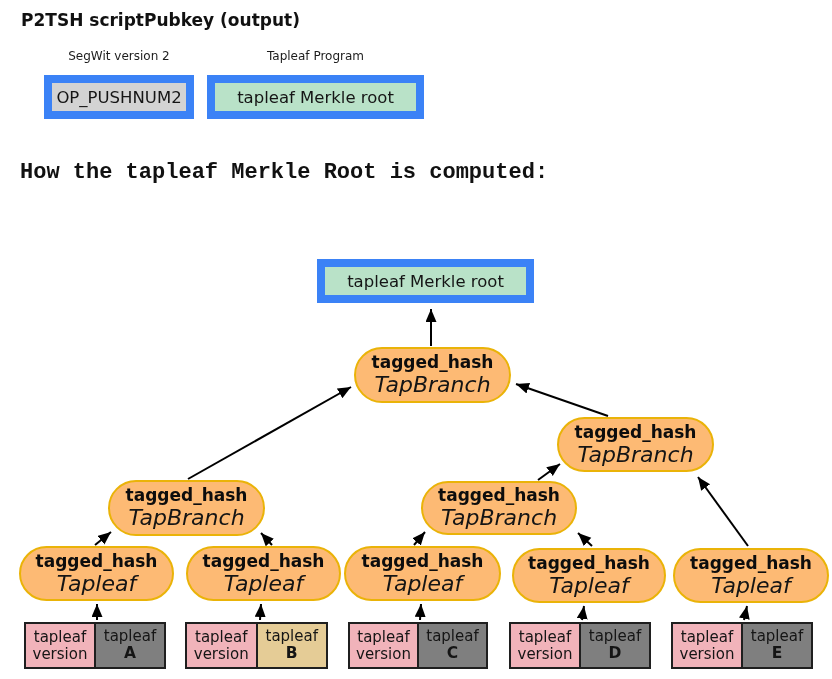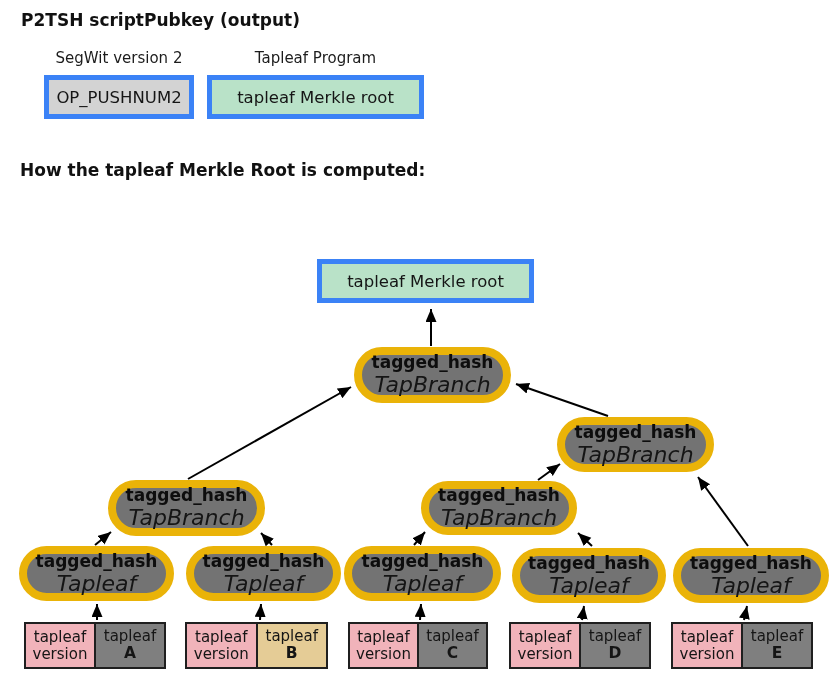--- a/index.html
+++ b/index.html
@@ -12,35 +12,35 @@
     color: #111111;
     overflow: hidden;
     margin-left: 11px;
   }
   .page-title {
     position: absolute; left: 10px; top: 10px;
     font-size: 17px; font-weight: bold; margin: 0; white-space: nowrap;
   }
   .section-title {
     position: absolute; left: 9px; top: 160px;
-    font-size: 17px; font-weight: bold; margin: 0; white-space: nowrap;
+    font-size: 22px; font-weight: bold; margin: 0; white-space: nowrap; font-family: Liberation Mono, monospace;
   }
   .field-label {
     position: absolute; top: 49px; text-align: center;
-    font-size: 15px; color: #1c1c1c; white-space: nowrap;
+    font-size: 12px; color: #1c1c1c; white-space: nowrap;
   }
   .field-box, .out-box {
     position: absolute; box-sizing: border-box;
-    border: 5px solid #3b82f6;
+    border: 8px solid #3b82f6;
     display: flex; align-items: center; justify-content: center;
     font-size: 16.5px; color: #151515; white-space: nowrap;
   }
   .node {
     position: absolute; box-sizing: border-box;
-    background: #737373; border: 8px solid #eab308; border-radius: 28px;
+    background: #fdba74; border: 2px solid #eab308; border-radius: 28px;
     display: flex; flex-direction: column; align-items: center; justify-content: center;
     line-height: 1.18; text-align: center;
   }
   .node .fn  { font-weight: bold; font-size: 17px; color: #0d0d0d; white-space: nowrap; }
   .node .tag { font-style: italic; font-size: 22px; color: #151515; white-space: nowrap; }
   .leaf-box {
     position: absolute; box-sizing: border-box; top: 622px; height: 47px;
     display: flex; border: 2px solid #1f1f1f;
   }
   .cell {

